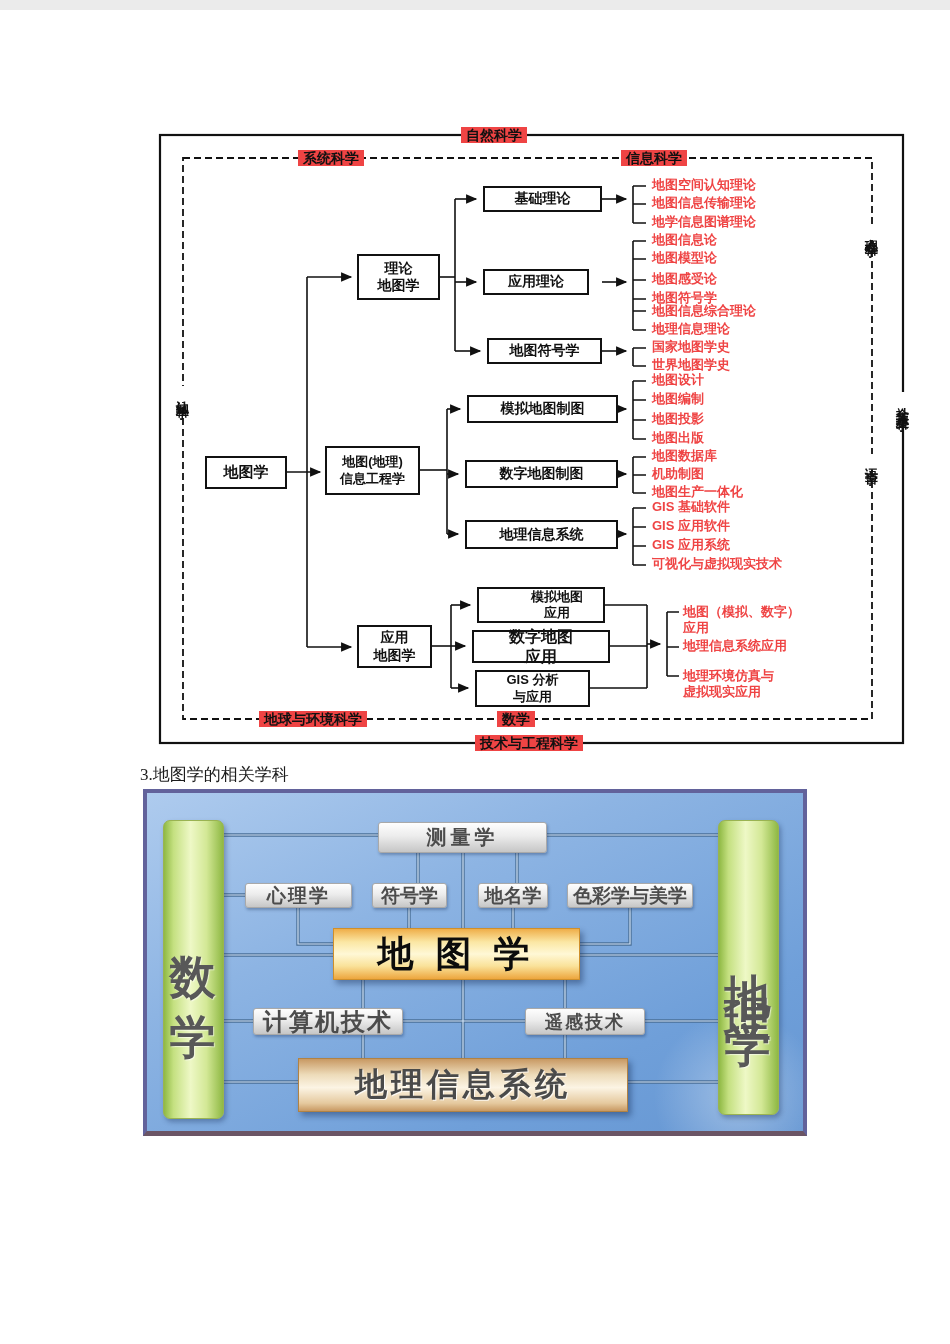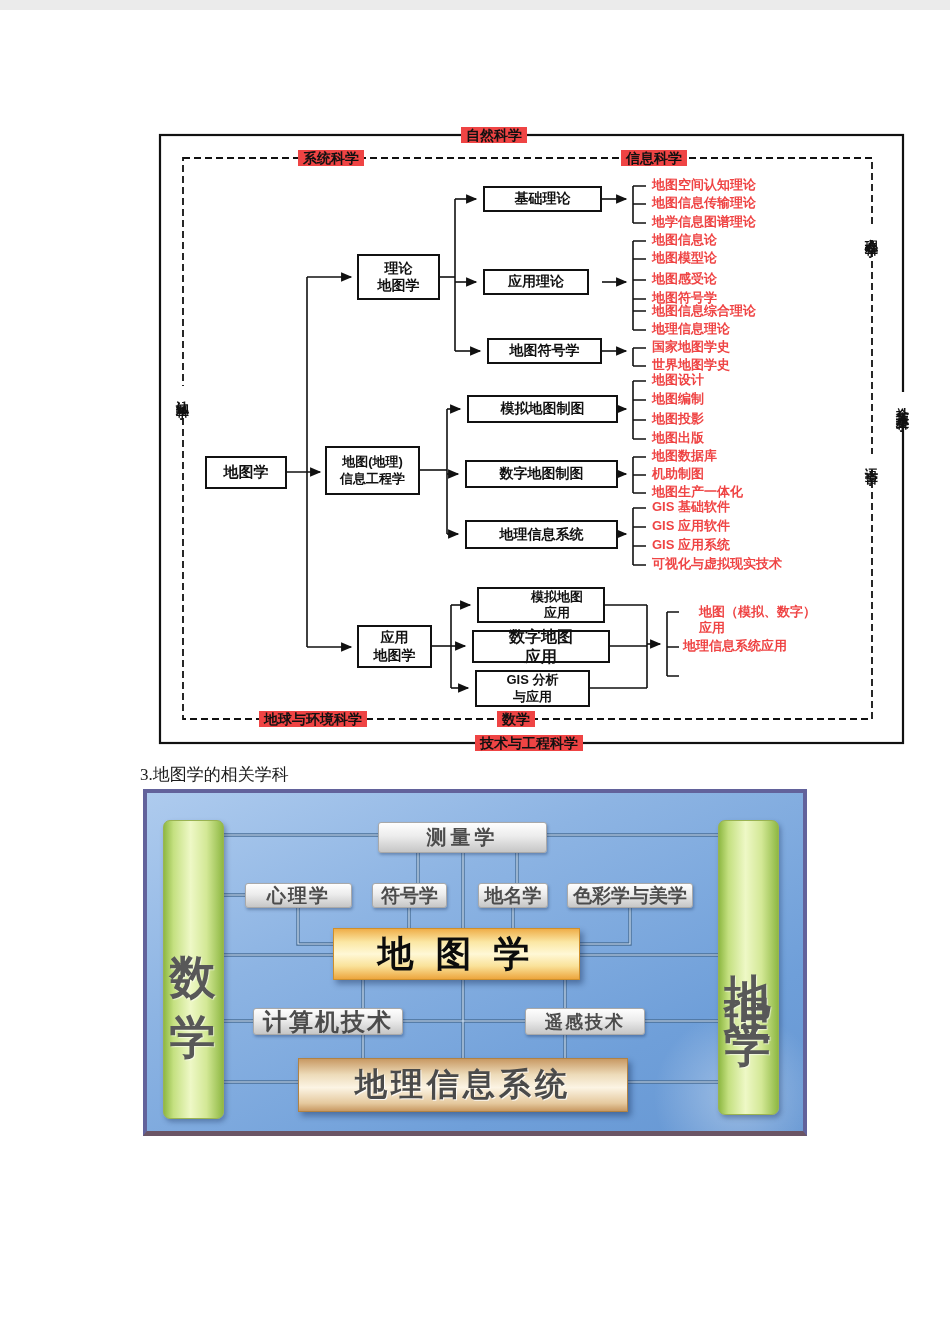--- a/index.html
+++ b/index.html
@@ -171,23 +171,25 @@
 
     <div class="leaf" style="left:497px;top:320px;">地图数据库</div>
     <div class="leaf" style="left:497px;top:338px;">机助制图</div>
     <div class="leaf" style="left:497px;top:356px;">地图生产一体化</div>
 
     <div class="leaf" style="left:497px;top:371px;">GIS 基础软件</div>
     <div class="leaf" style="left:497px;top:390px;">GIS 应用软件</div>
     <div class="leaf" style="left:497px;top:409px;">GIS 应用系统</div>
     <div class="leaf" style="left:497px;top:428px;">可视化与虚拟现实技术</div>
 
-    <div class="leaf" style="left:544px;top:476px;width:160px;">地图（模拟、数字）
+    <div class="leaf" style="left:528px;top:476px;width:160px;">地图（模拟、数字）
 应用</div>
     <div class="leaf" style="left:528px;top:510px;width:160px;">地理信息系统应用</div>
+    <div class="leaf" style="left:528px;top:540px;width:160px;">地理环境仿真与
+虚拟现实应用</div>
   </div>
 
   <div class="heading">3.地图学的相关学科</div>
 
   <div class="d2">
     <div class="glow"></div>
     <svg width="656" height="338" viewBox="0 0 656 338">
       <g fill="none" stroke="#4a6f96" stroke-width="3.4">
         <path d="M75,42 H231 M400,42 H571
                  M271,60 V90 M316,60 V135 M370,60 V90

